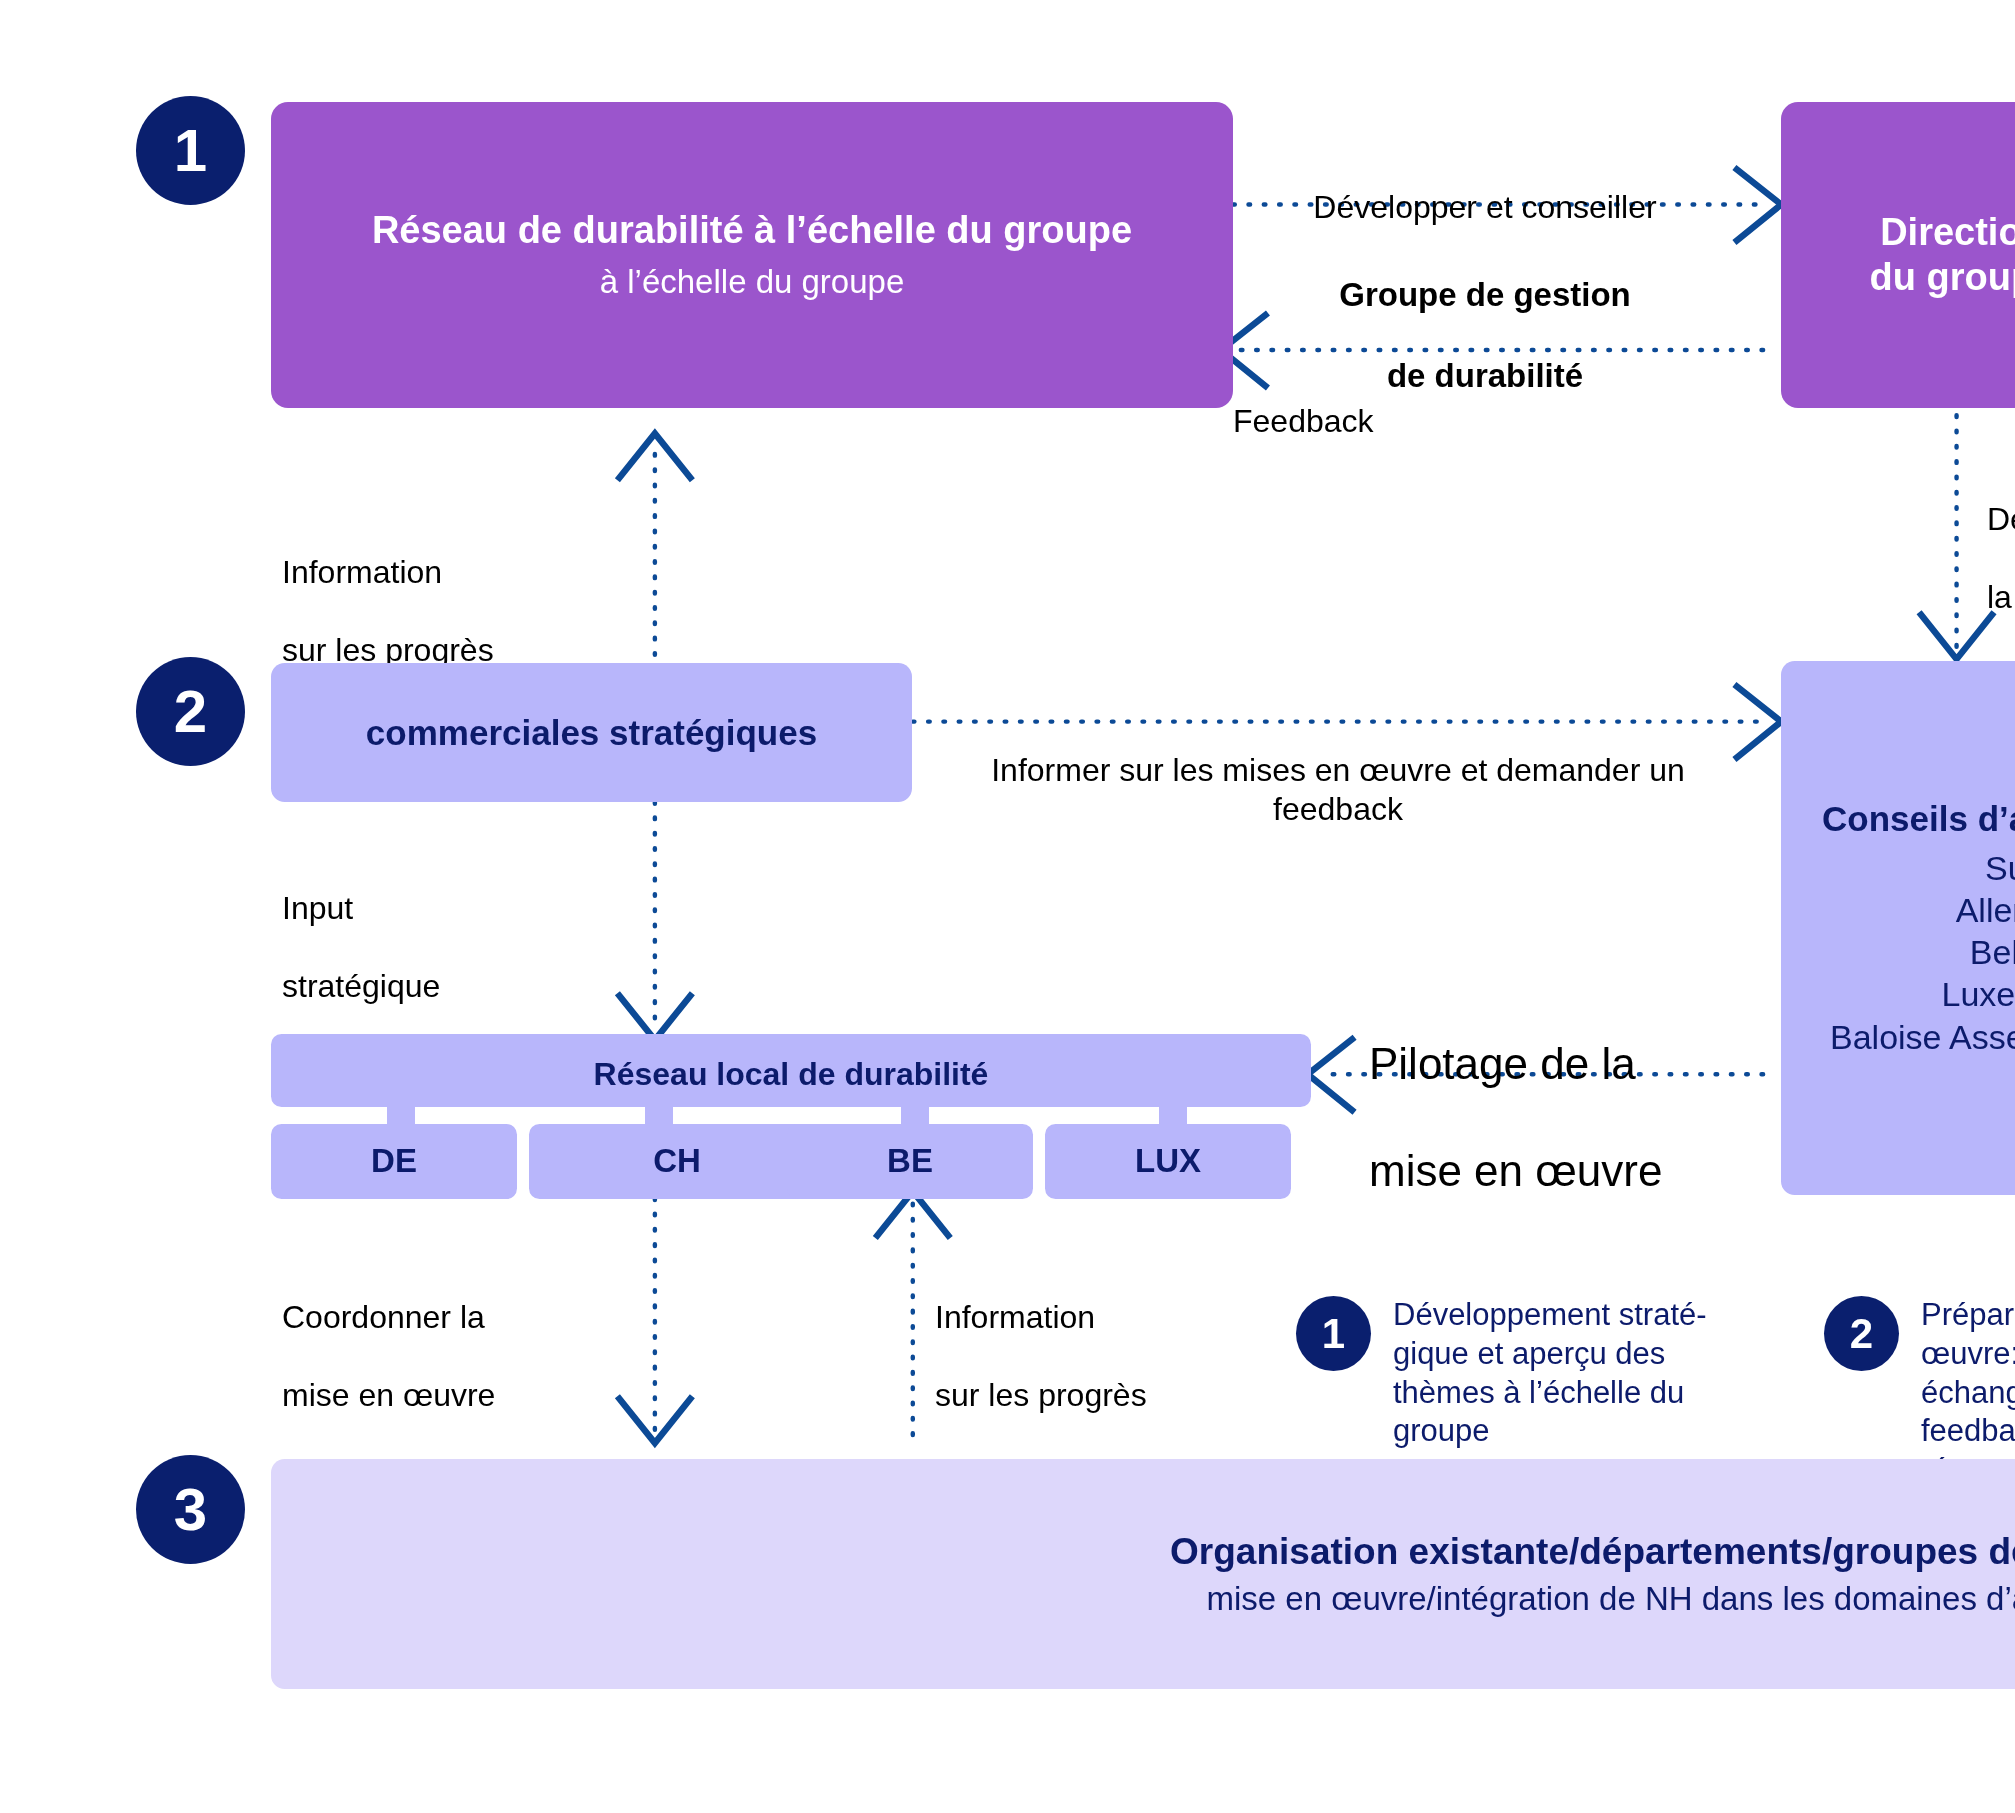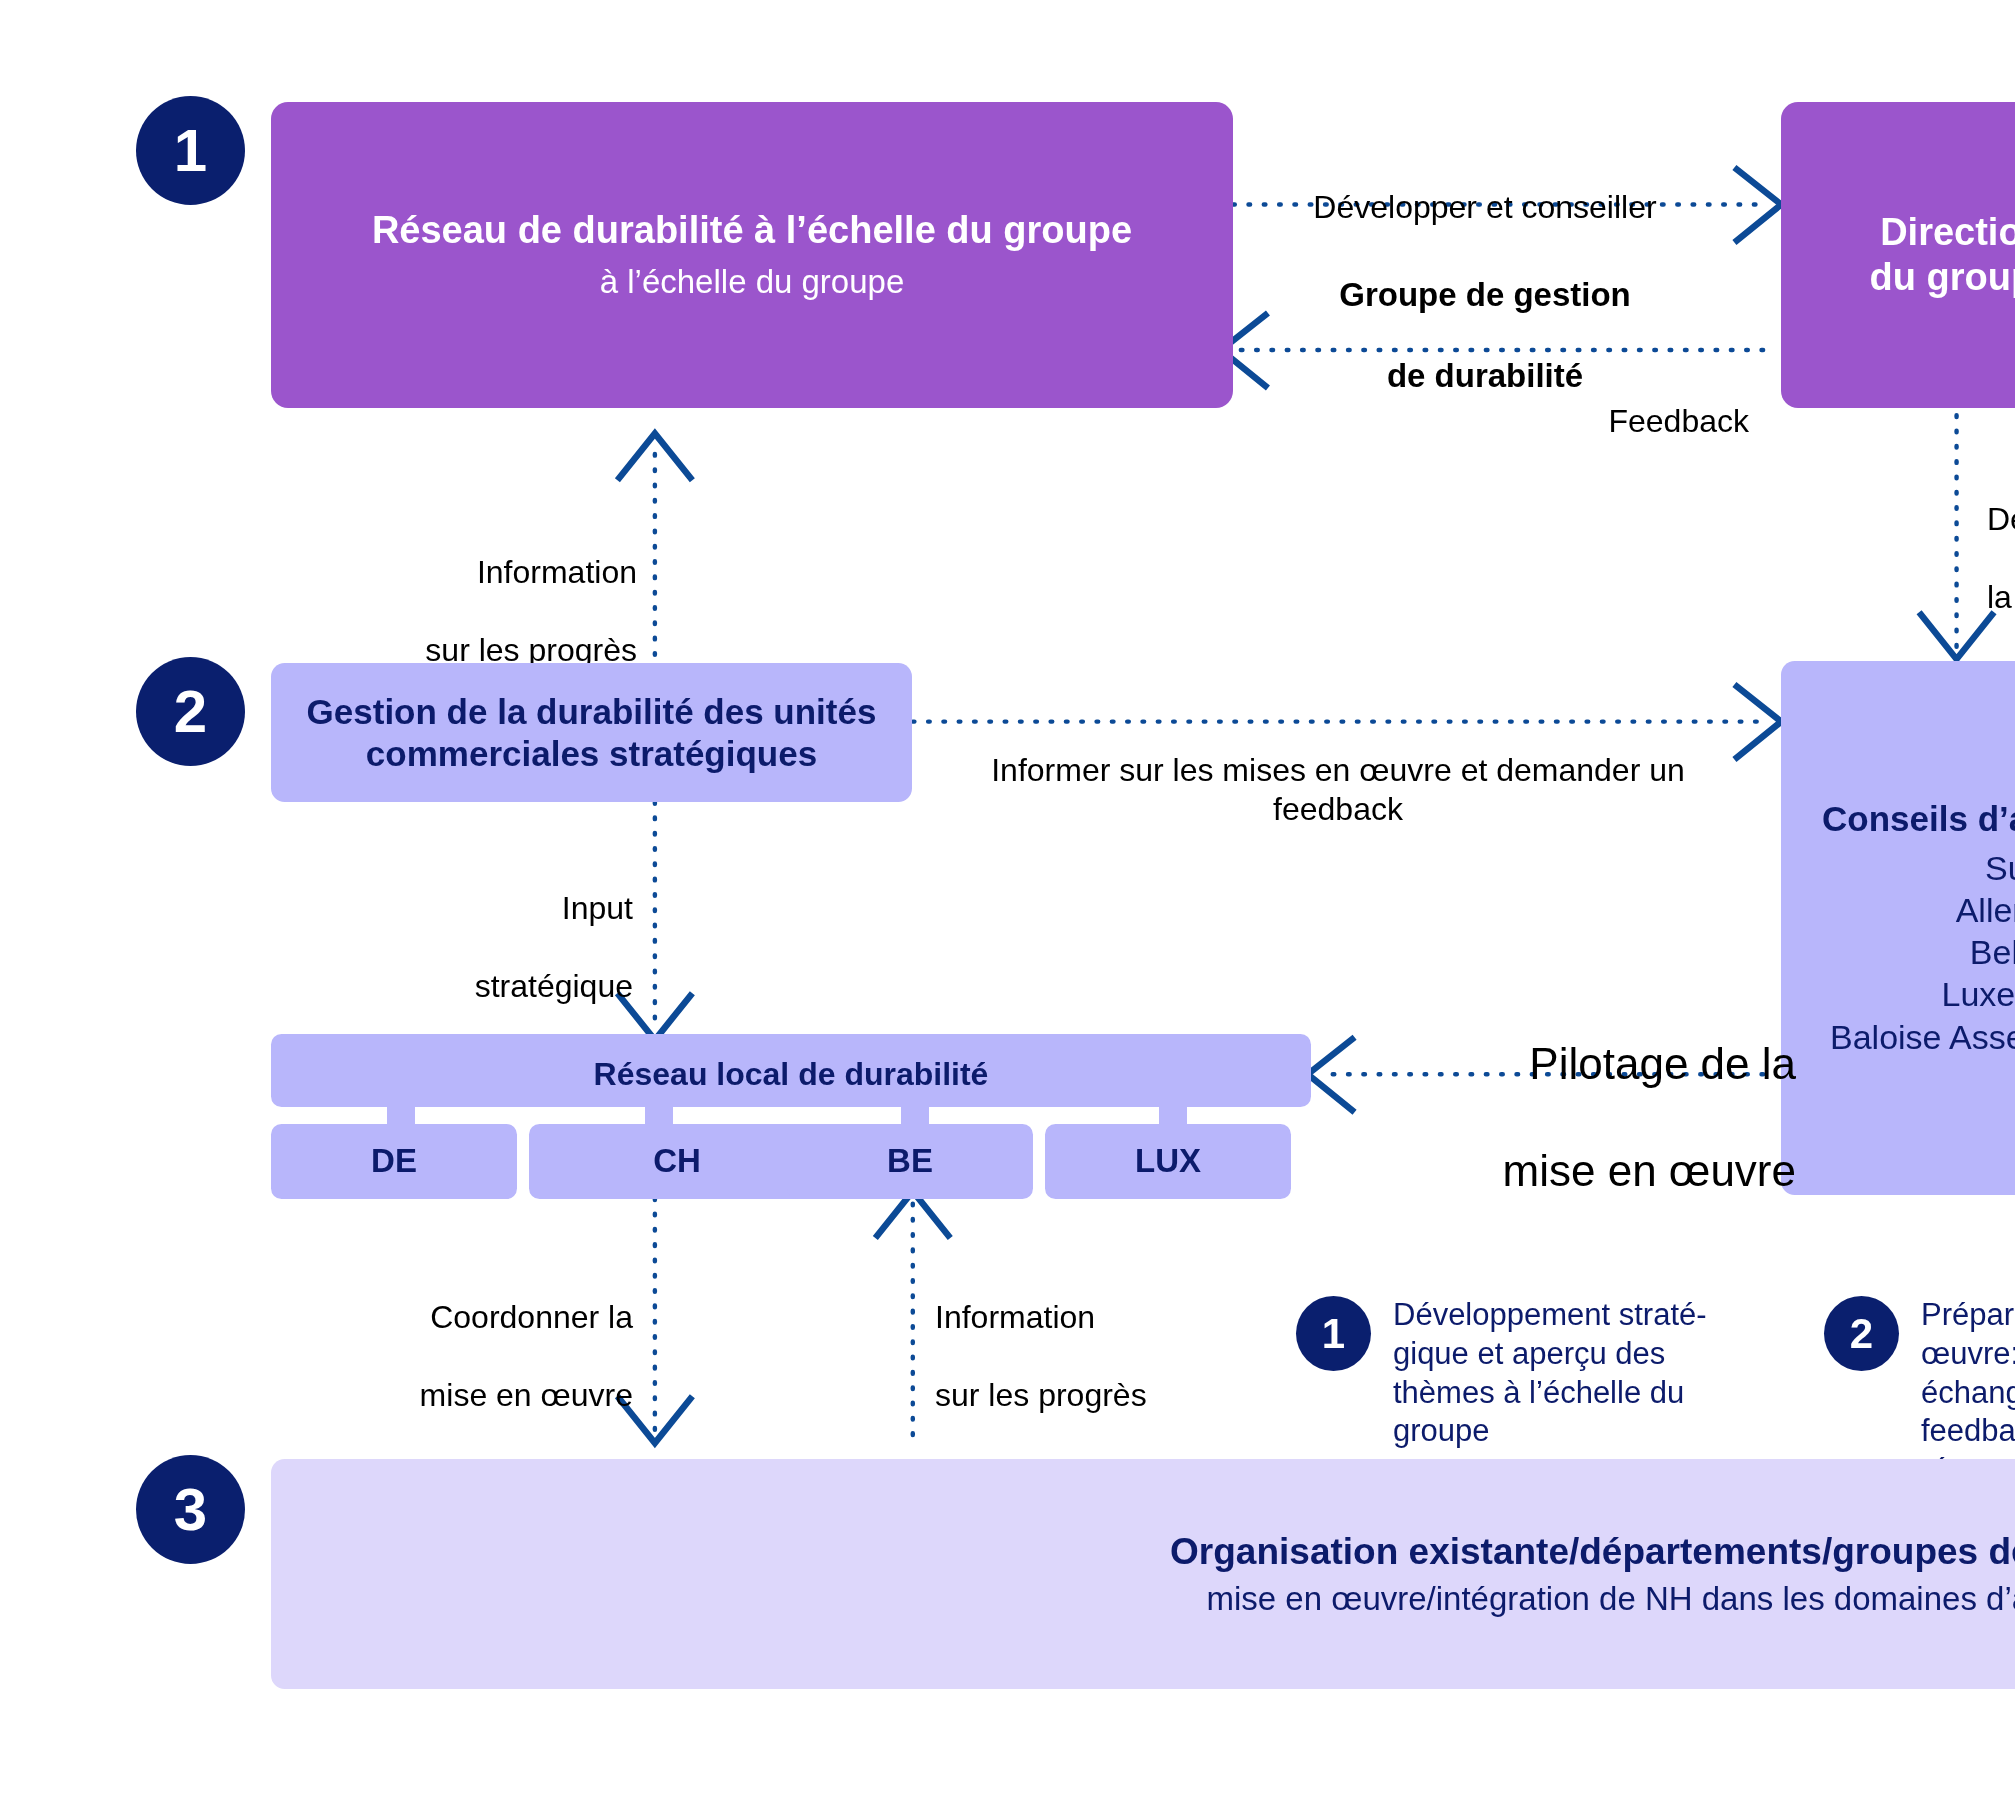--- a/index.html
+++ b/index.html
@@ -31,21 +31,21 @@
     font-weight:700;line-height:1;
   }
 
   
   .lbl{
     position:absolute;color:#000000;line-height:1.22;
     font-weight:400;white-space:pre-line;
   }
   .lbl.b{font-weight:700;}
   .lbl.c{text-align:center;}
-  .lbl.r{text-align:right;}
+  .lbl.r{}
   .lbl.l{text-align:left;}
 
   
   .conn{position:absolute;}
   .conn svg{display:block;overflow:visible;}
 
   
   .legend-item{position:absolute;display:flex;align-items:flex-start;}
   .legend-badge{
     flex:0 0 auto;border-radius:50%;background:#0A1F6E;color:#fff;
@@ -145,21 +145,20 @@
     <div>la mise en</div>
     <div>œuvre aux</div>
     <div>pays</div>
   </div>
 
   <div class="badge" style="left:136px;top:657px;width:109px;height:109px;font-size:60px;">
     <span>2</span>
   </div>
 
   <div class="box lav" style="left:271px;top:663px;width:641px;height:139px;border-radius:13.7px;">
-    <div class="b-title" style="font-size:35px;">Gestion de la durabilité des unités</div>
     <div class="b-title" style="font-size:35px;">commerciales stratégiques</div>
   </div>
 
   <div class="box lav" style="left:1781px;top:661px;width:510px;height:534px;border-radius:13.7px;">
     <div class="b-title" style="font-size:35px;margin-bottom:7.3px;">Conseils d’administration</div>
     <div class="b-line" style="font-size:34px;">Suisse</div>
     <div class="b-line" style="font-size:34px;">Allemagne</div>
     <div class="b-line" style="font-size:34px;">Belgique</div>
     <div class="b-line" style="font-size:34px;">Luxembourg</div>
     <div class="b-line" style="font-size:34px;">Baloise Asset Management</div>

